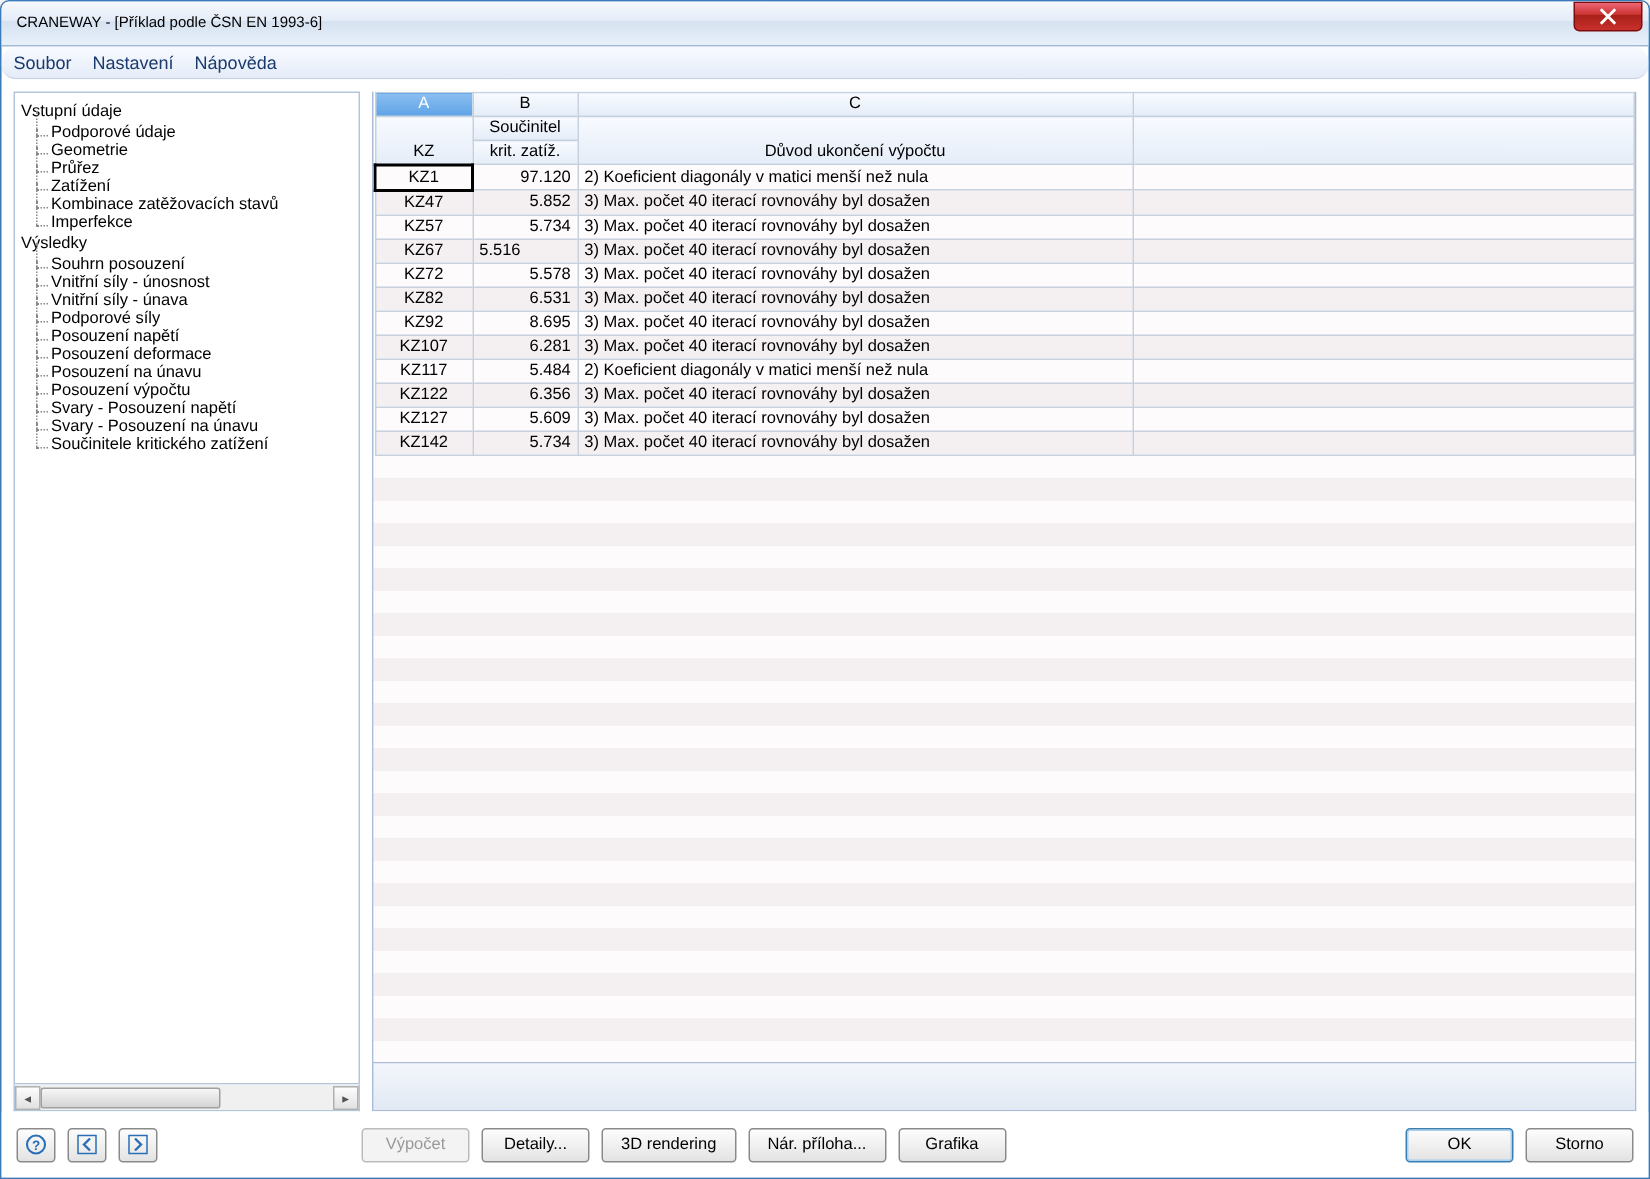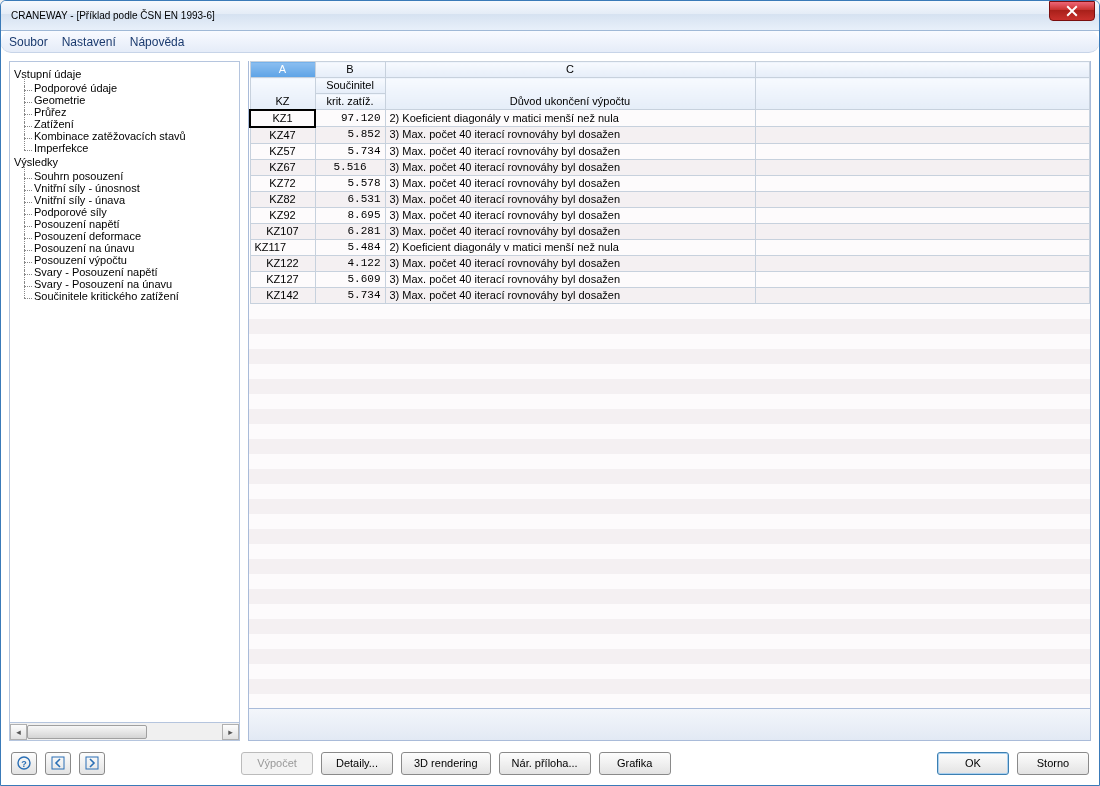--- a/index.html
+++ b/index.html
@@ -151,21 +151,21 @@
     background: linear-gradient(#f7faff,#e5edf8);
     font-weight: normal;
     text-align: center;
     color: #000;
   }
   table.grid thead tr.letters th.sel {
     background: linear-gradient(#8bbef0,#5da3e6);
     color: #fff;
   }
   .col-a { width: 65px; text-align: center; }
-  .col-b { width: 70px; text-align: right; font-family: Liberation Mono, monospace; }
+  .col-b { width: 70px; text-align: right; }
   .col-c { width: 370px; text-align: left; }
   .col-d { }
   table.grid tbody tr:nth-child(odd) td { background: #fdfbfc; }
   table.grid tbody tr:nth-child(even) td { background: #f4f0f2; }
   table.grid tbody tr.first td:first-child { border: 2px solid #000; }
   .grid-fill {
     flex: 1;
     background: repeating-linear-gradient(#fdfbfc 0, #fdfbfc 15px, #f4f0f2 15px, #f4f0f2 30px);
     border-top: 0;
   }
@@ -303,21 +303,21 @@
                 <td></td>
               </tr>
               <tr>
                 <td class="col-a" style="text-align:center">KZ57</td>
                 <td class="col-b" style="text-align:right">5.734</td>
                 <td class="col-c">3) Max. počet 40 iterací rovnováhy byl dosažen</td>
                 <td></td>
               </tr>
               <tr>
                 <td class="col-a" style="text-align:center">KZ67</td>
-                <td class="col-b" style="text-align:center">5.516</td>
+                <td class="col-b" style="text-align:left">5.516</td>
                 <td class="col-c">3) Max. počet 40 iterací rovnováhy byl dosažen</td>
                 <td></td>
               </tr>
               <tr>
                 <td class="col-a" style="text-align:center">KZ72</td>
                 <td class="col-b" style="text-align:right">5.578</td>
                 <td class="col-c">3) Max. počet 40 iterací rovnováhy byl dosažen</td>
                 <td></td>
               </tr>
               <tr>
@@ -332,28 +332,28 @@
                 <td class="col-c">3) Max. počet 40 iterací rovnováhy byl dosažen</td>
                 <td></td>
               </tr>
               <tr>
                 <td class="col-a" style="text-align:center">KZ107</td>
                 <td class="col-b" style="text-align:right">6.281</td>
                 <td class="col-c">3) Max. počet 40 iterací rovnováhy byl dosažen</td>
                 <td></td>
               </tr>
               <tr>
-                <td class="col-a" style="text-align:left">KZ117</td>
+                <td class="col-a" style="text-align:center">KZ117</td>
                 <td class="col-b" style="text-align:right">5.484</td>
                 <td class="col-c">2) Koeficient diagonály v matici menší než nula</td>
                 <td></td>
               </tr>
               <tr>
                 <td class="col-a" style="text-align:center">KZ122</td>
-                <td class="col-b" style="text-align:right">4.122</td>
+                <td class="col-b" style="text-align:right">6.356</td>
                 <td class="col-c">3) Max. počet 40 iterací rovnováhy byl dosažen</td>
                 <td></td>
               </tr>
               <tr>
                 <td class="col-a" style="text-align:center">KZ127</td>
                 <td class="col-b" style="text-align:right">5.609</td>
                 <td class="col-c">3) Max. počet 40 iterací rovnováhy byl dosažen</td>
                 <td></td>
               </tr>
               <tr>

